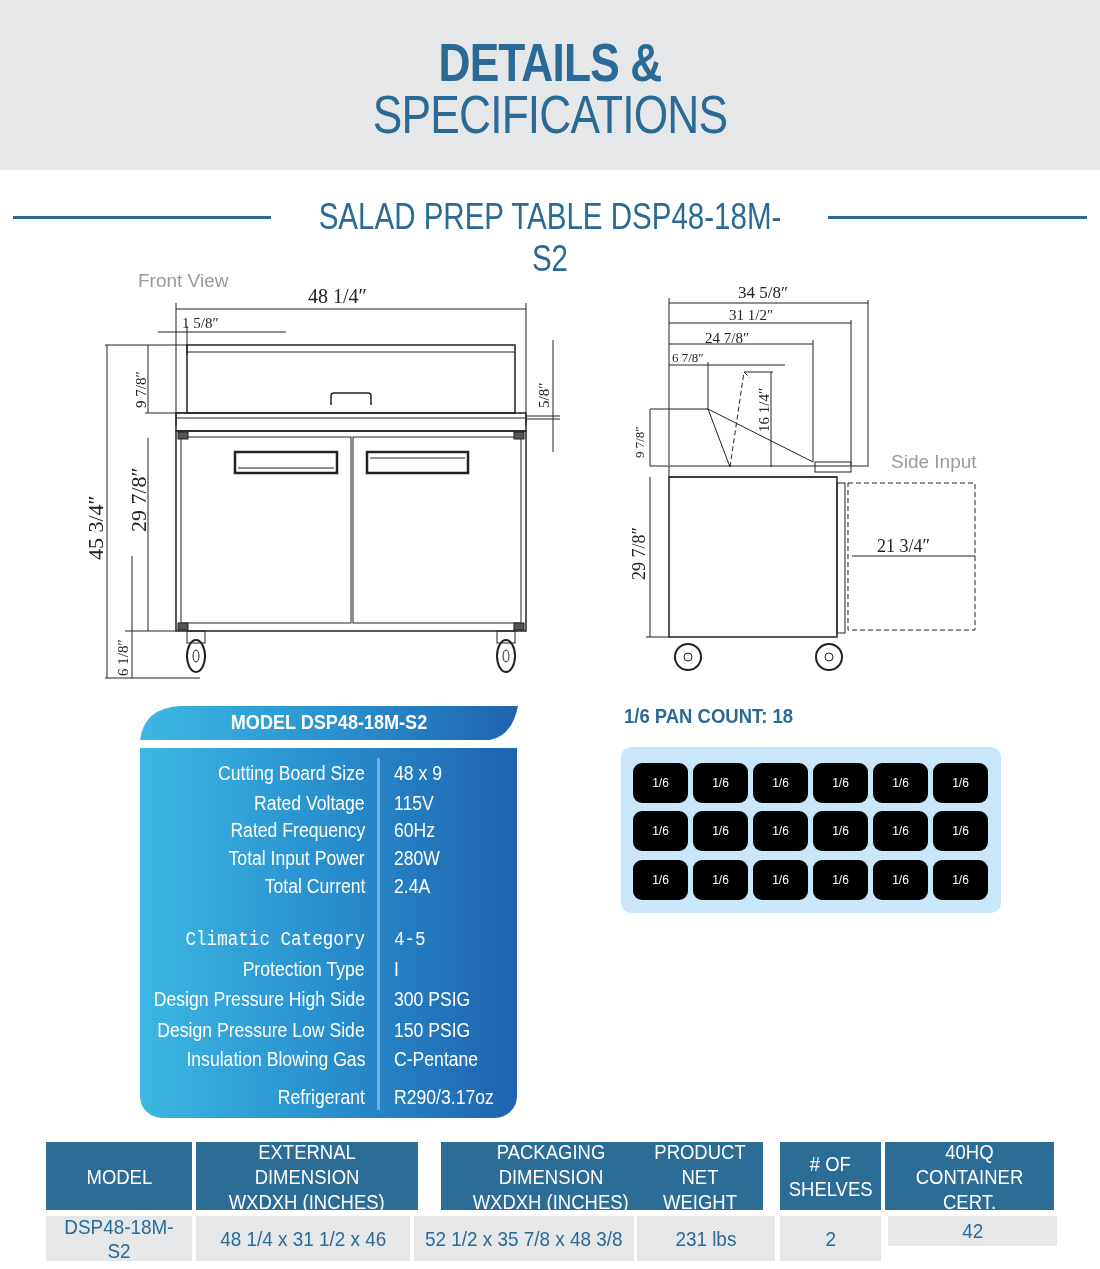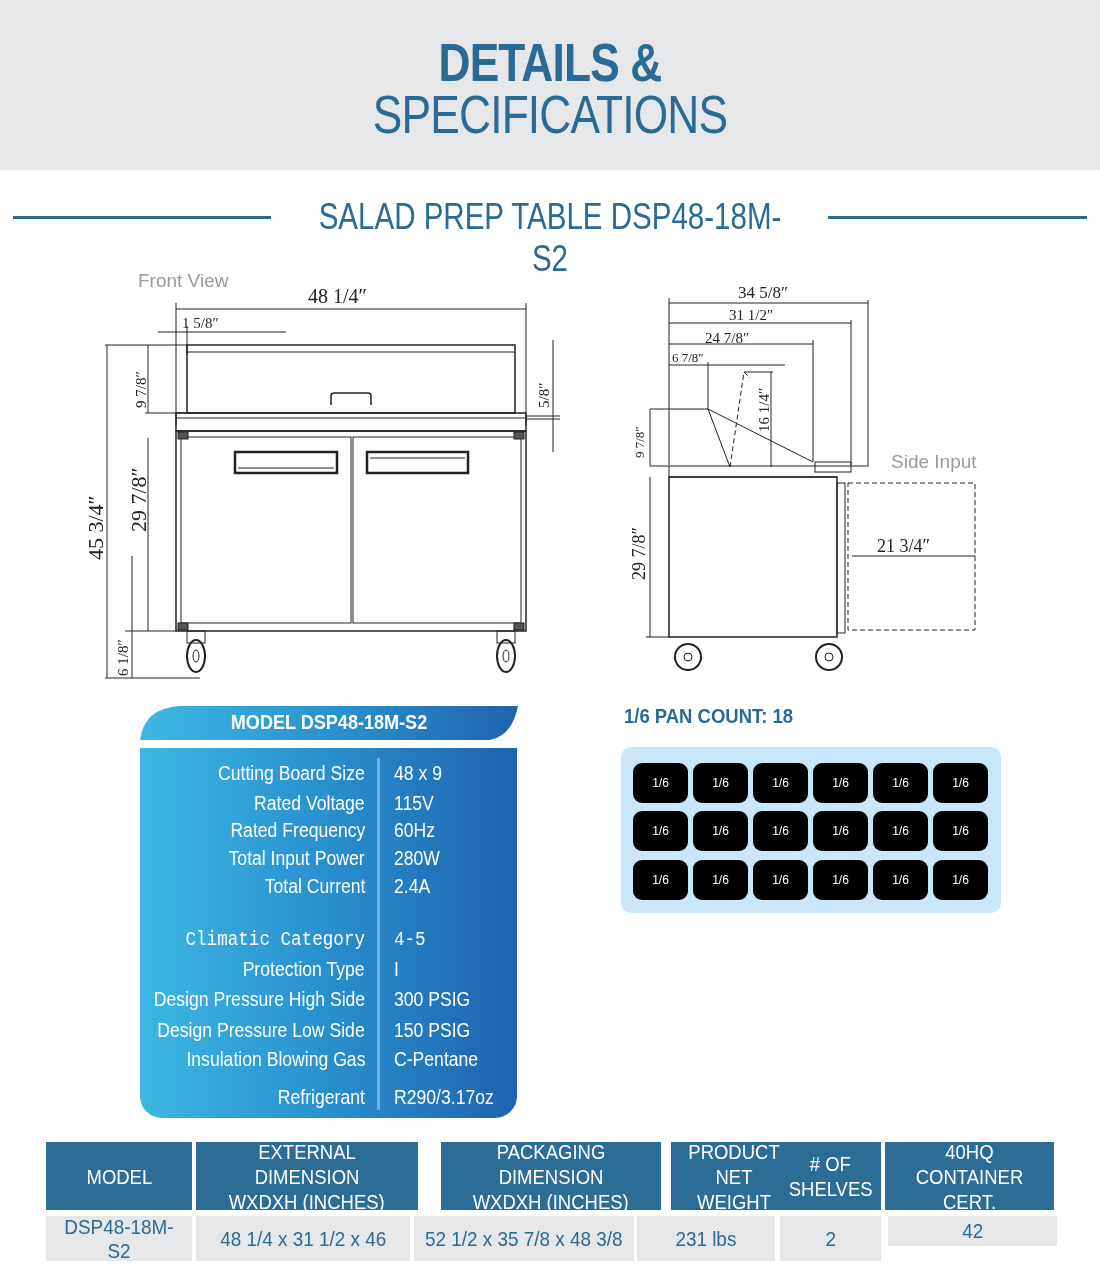--- a/index.html
+++ b/index.html
@@ -261,21 +261,21 @@
       <span>MODEL</span>
     </div>
   <div class="th" style="left:150px; top:0; width:222px; height:68px; flex-direction:column;">
       <span>EXTERNAL DIMENSION</span>
       <span>WXDXH (INCHES)</span>
     </div>
   <div class="th" style="left:368px; top:0; width:220px; height:68px; flex-direction:column;margin-left:27px;">
       <span>PACKAGING DIMENSION</span>
       <span>WXDXH (INCHES)</span>
     </div>
-  <div class="th" style="left:591px; top:0; width:126px; height:68px; flex-direction:column;margin-left:34px;">
+  <div class="th" style="left:591px; top:0; width:126px; height:68px; flex-direction:column;">
       <span>PRODUCT NET</span>
       <span>WEIGHT</span>
     </div>
   <div class="th" style="left:734px; top:0; width:101px; height:68px; flex-direction:column;">
       <span># OF</span>
       <span>SHELVES</span>
     </div>
   <div class="th" style="left:839px; top:0; width:169px; height:68px; flex-direction:column;">
       <span>40HQ</span>
       <span>CONTAINER CERT.</span>

